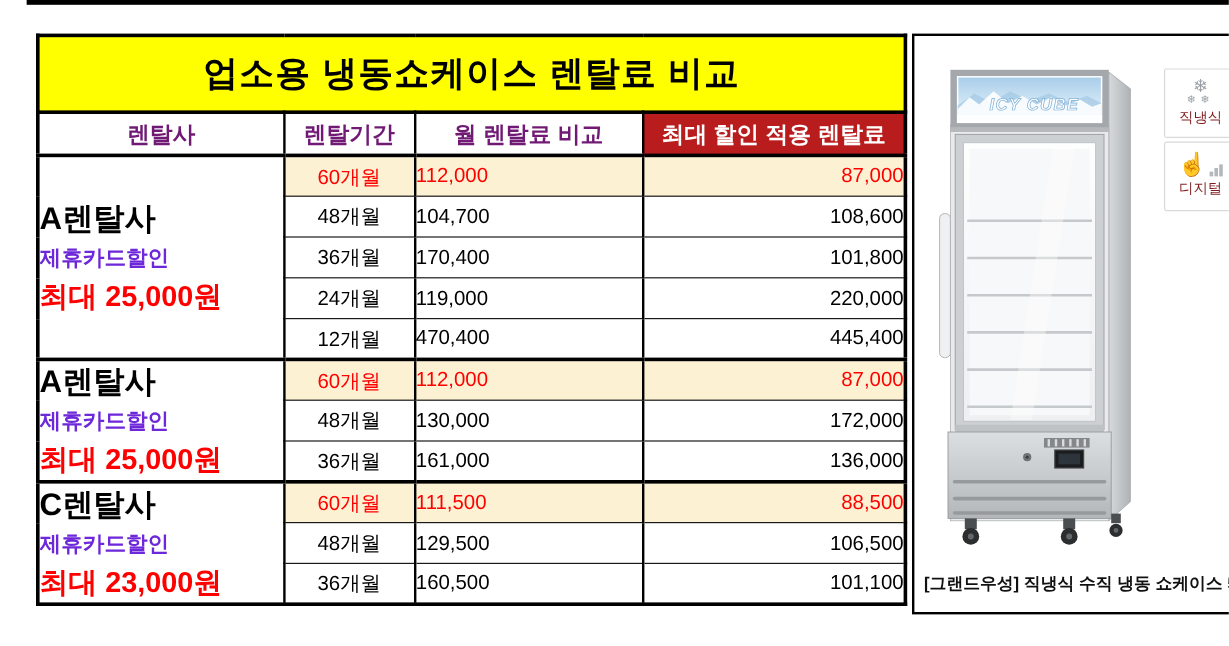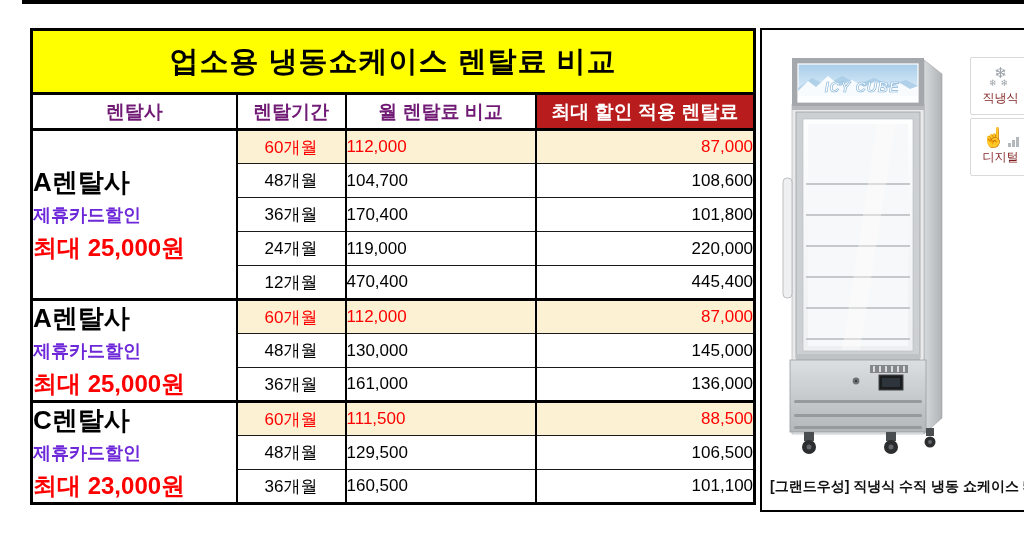--- a/index.html
+++ b/index.html
@@ -115,21 +115,21 @@
           <div class="benefit2">최대 25,000원</div>
         </div>
       </td>
       <td class="cell period">60개월</td>
       <td class="cell monthly">112,000</td>
       <td class="cell discount">87,000</td>
     </tr>
     <tr class="data-row">
       <td class="cell period">48개월</td>
       <td class="cell monthly">130,000</td>
-      <td class="cell discount">145,000</td>
+      <td class="cell discount">172,000</td>
     </tr>
     <tr class="data-row">
       <td class="cell period">36개월</td>
       <td class="cell monthly">161,000</td>
       <td class="cell discount">136,000</td>
     </tr>
 
     <tr class="data-row hl sec-start">
       <td class="company" rowspan="3">
         <div class="company-box">

